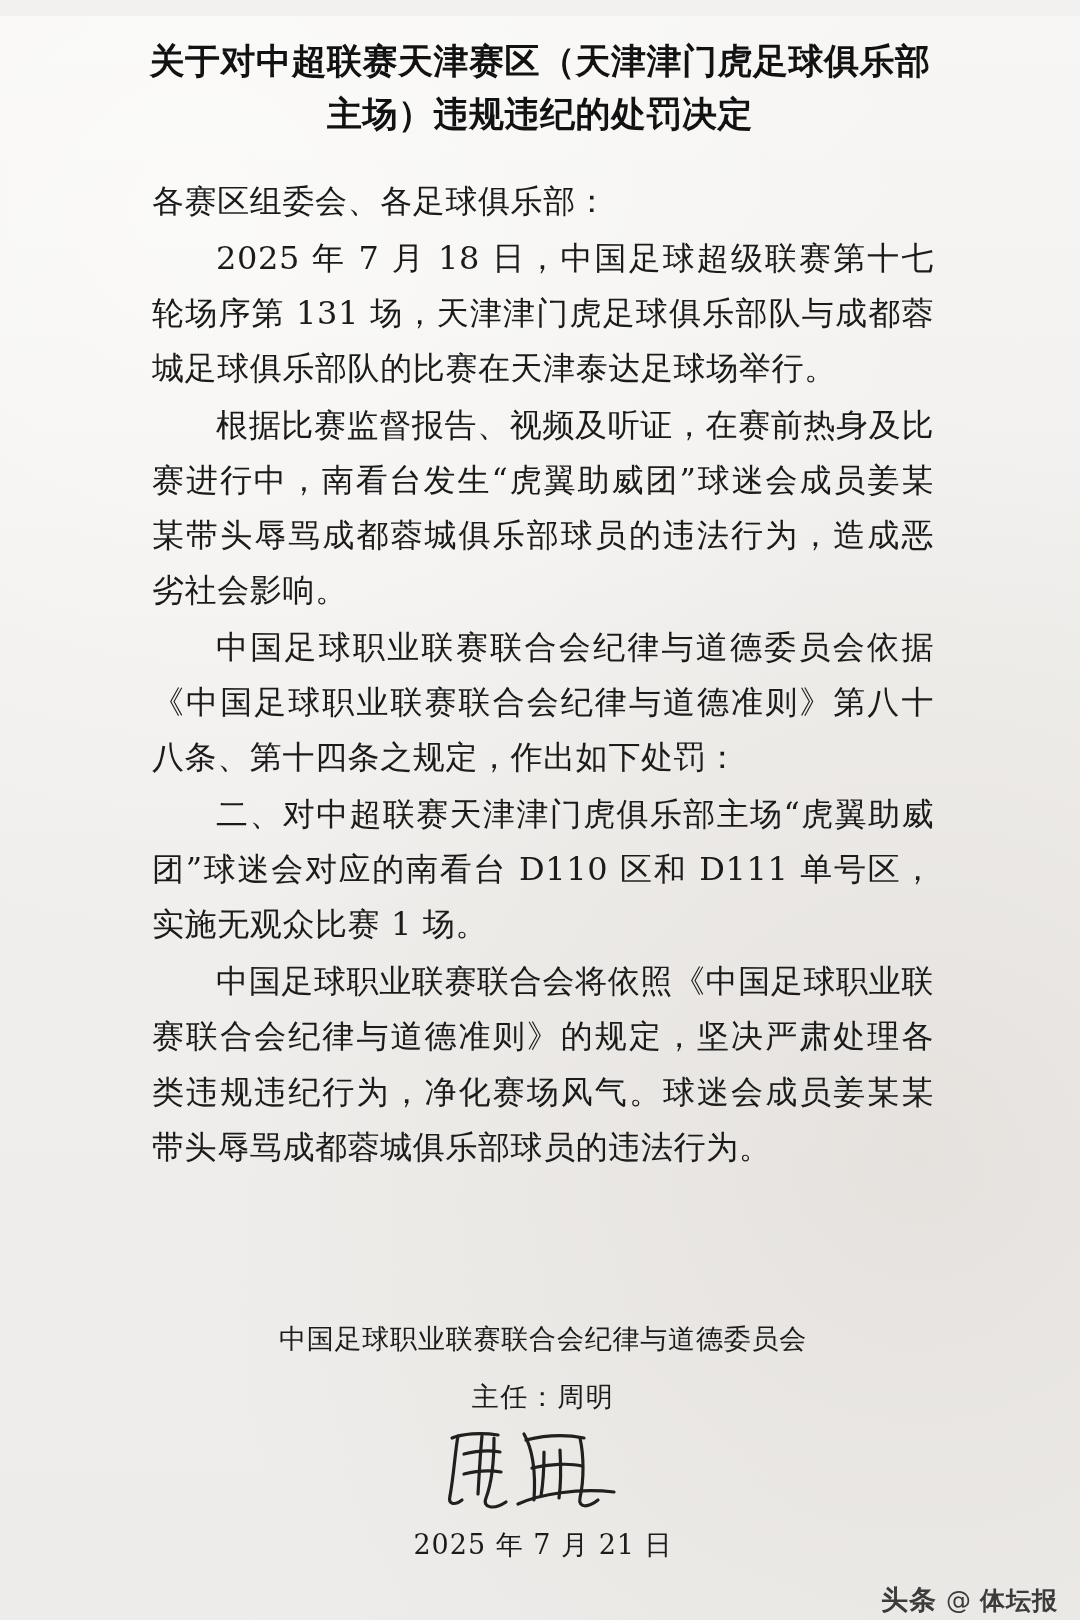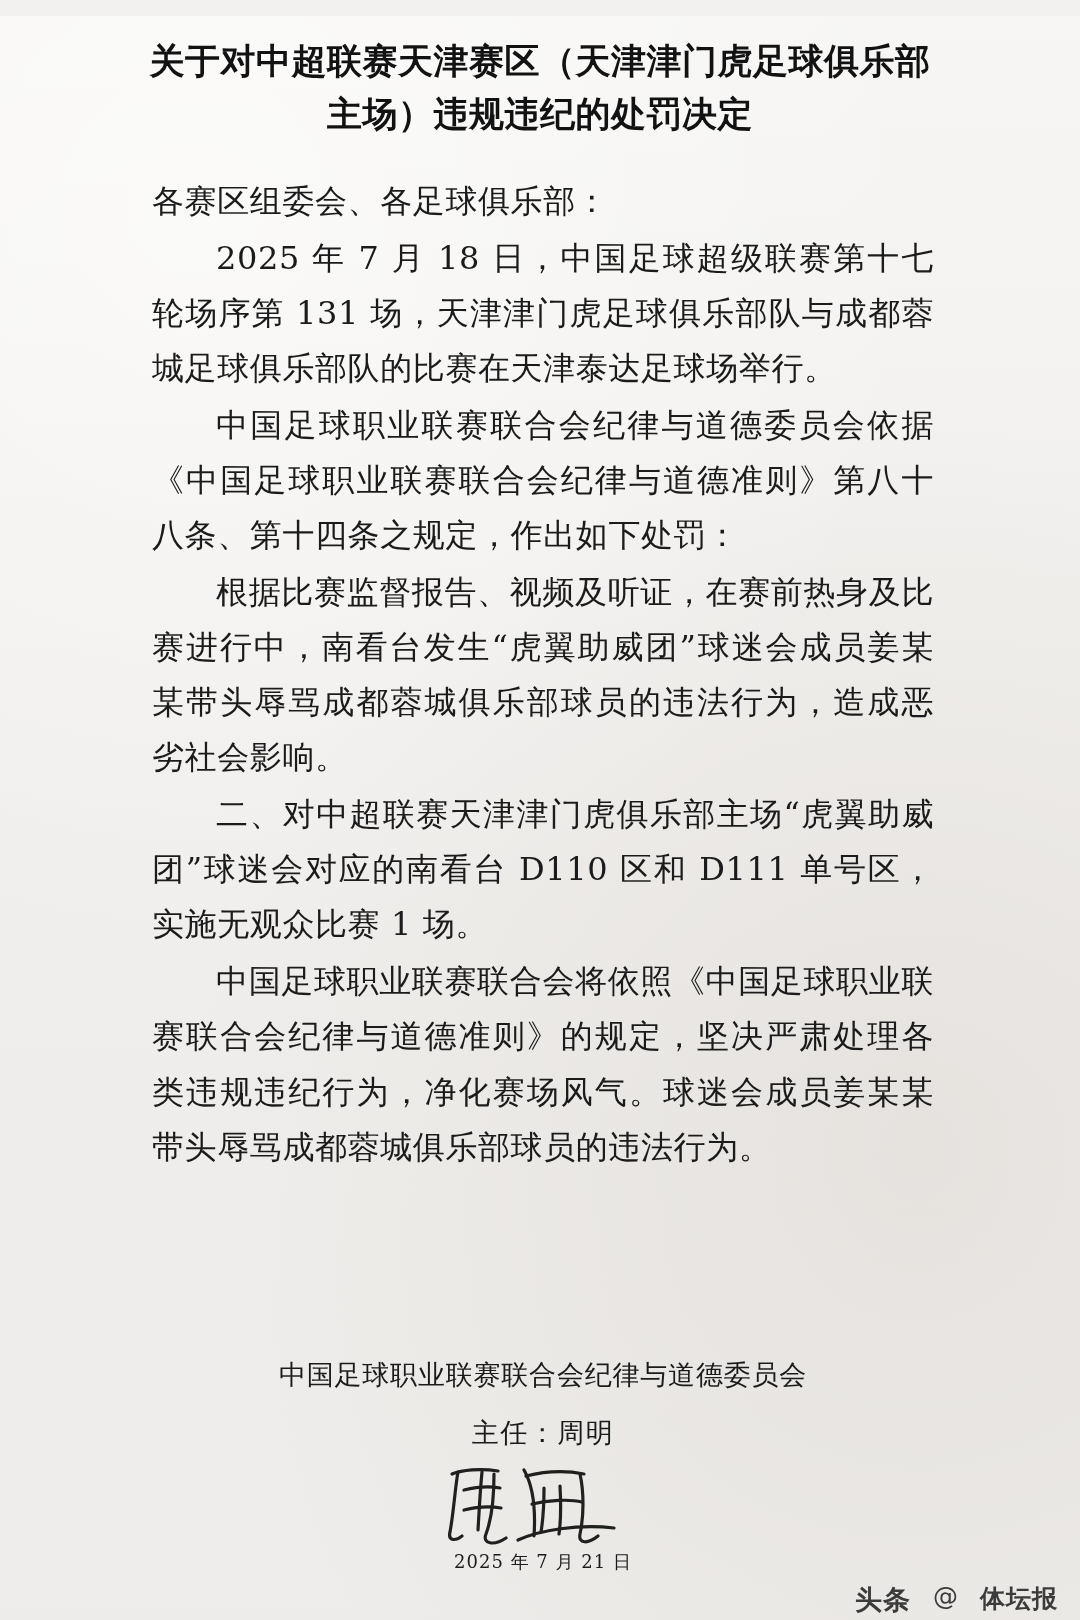--- a/index.html
+++ b/index.html
@@ -69,52 +69,52 @@
     left: 152px;
     top: 1300px;
     width: 782px;
     text-align: center;
   }
   .sign-org {
     font-size: 27px;
     line-height: 1.7;
     letter-spacing: 0.8px;
     color: #1b1b1b;
-    margin-top: 36px;
   }
   .sign-chair {
     font-size: 27px;
     line-height: 1.7;
     letter-spacing: 1.5px;
     color: #1b1b1b;
     margin-top: 12px;
   }
   .signature-mark {
     position: relative;
     height: 92px;
     margin-top: 2px;
   }
   .signature-mark svg {
     position: absolute;
     left: 50%;
     top: 0;
     transform: translateX(-50%);
   }
   .sign-date {
-    font-size: 18px;
+    font-size: 27px;
     letter-spacing: 1px;
     color: #1b1b1b;
-    margin-top: 0;
+    margin-top: 13px;
   }
   .watermark {
     position: absolute;
     right: 22px;
     bottom: 18px;
     display: flex;
-    gap: 22px;
+    align-items: center;
+    gap: 9px;
   }
   .wm-logo {
     font-family: "DejaVu Sans", "Liberation Sans", sans-serif;
     font-weight: bold;
     font-size: 27px;
     color: #3b3b3b;
     letter-spacing: 1px;
   }
   .wm-at {
     font-family: "DejaVu Sans", "Liberation Sans", sans-serif;
@@ -133,22 +133,22 @@
 <body>
 
 <div class="page">
   <div class="paper-noise"></div>
 
   <div class="doc-title">关于对中超联赛天津赛区（天津津门虎足球俱乐部主场）违规违纪的处罚决定</div>
 
   <div class="body-block">
     <p class="para">各赛区组委会、各足球俱乐部：</p>
     <p class="para indent">2025 年 7 月 18 日，中国足球超级联赛第十七轮场序第 131 场，天津津门虎足球俱乐部队与成都蓉城足球俱乐部队的比赛在天津泰达足球场举行。</p>
+    <p class="para indent">根据比赛监督报告、视频及听证，在赛前热身及比赛进行中，南看台发生“虎翼助威团”球迷会成员姜某某带头辱骂成都蓉城俱乐部球员的违法行为，造成恶劣社会影响。</p>
     <p class="para indent">中国足球职业联赛联合会纪律与道德委员会依据《中国足球职业联赛联合会纪律与道德准则》第八十八条、第十四条之规定，作出如下处罚：</p>
-    <p class="para indent">根据比赛监督报告、视频及听证，在赛前热身及比赛进行中，南看台发生“虎翼助威团”球迷会成员姜某某带头辱骂成都蓉城俱乐部球员的违法行为，造成恶劣社会影响。</p>
     <p class="para indent">二、对中超联赛天津津门虎俱乐部主场“虎翼助威团”球迷会对应的南看台 D110 区和 D111 单号区，实施无观众比赛 1 场。</p>
     <p class="para indent">中国足球职业联赛联合会将依照《中国足球职业联赛联合会纪律与道德准则》的规定，坚决严肃处理各类违规违纪行为，净化赛场风气。球迷会成员姜某某带头辱骂成都蓉城俱乐部球员的违法行为。</p>
   </div>
 
   <div class="sign-block">
     <div class="sign-org">中国足球职业联赛联合会纪律与道德委员会</div>
     <div class="sign-chair">主任：周明</div>
     <div class="signature-mark">
       <svg width="230" height="92" viewBox="0 0 230 92" aria-hidden="true">
         <g fill="none" stroke="#20201f" stroke-width="3.2" stroke-linecap="round" stroke-linejoin="round">

